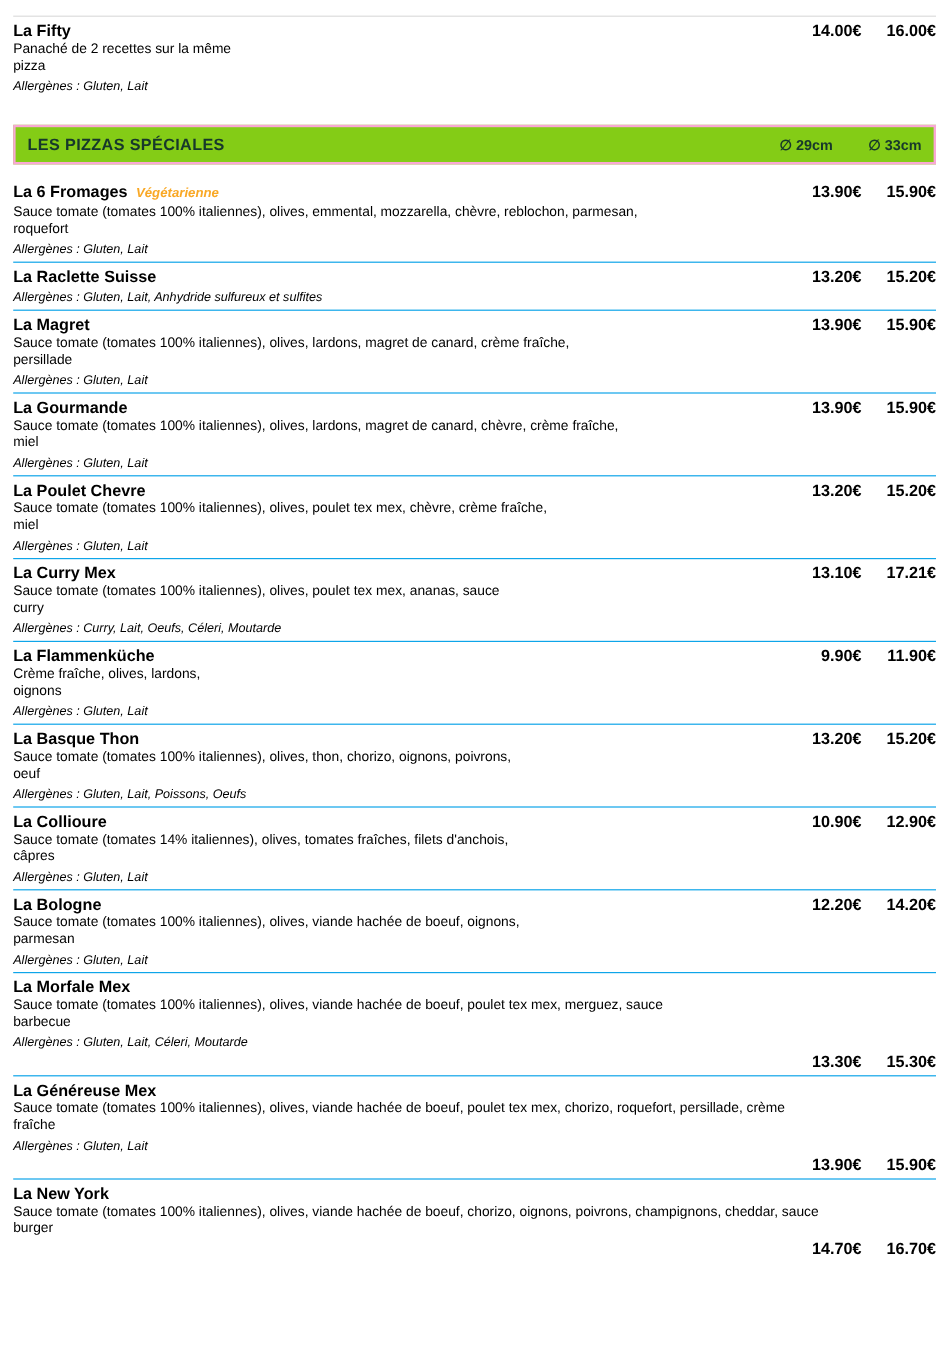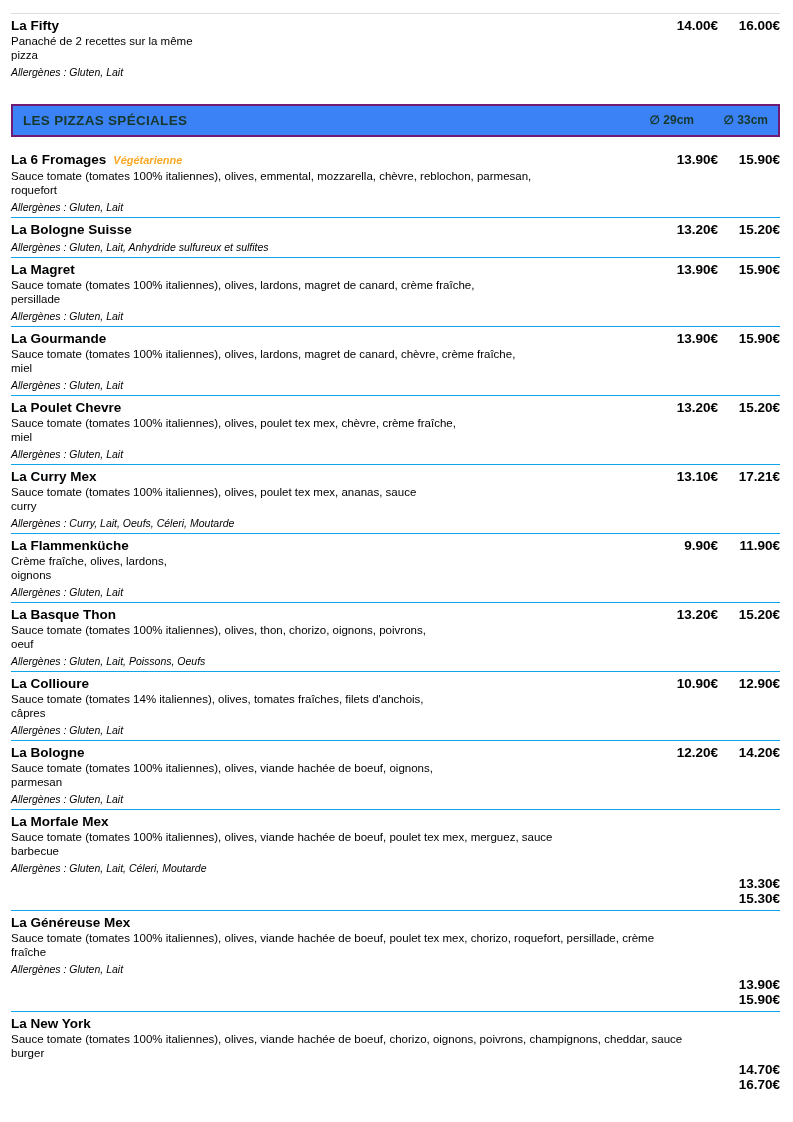--- a/index.html
+++ b/index.html
@@ -16,30 +16,30 @@
 
   .item { padding: 4px 0 4px; border-bottom: 1px solid #0ea5e9; }
   .section-items .item:last-child { border-bottom: none; }
 
   .item-head { display: flex; align-items: baseline; line-height: 15px; }
   .item-name { font-weight: bold; font-size: 13.5px; white-space: nowrap; }
   .item-tag { color: #f9a825; font-weight: bold; font-style: italic; font-size: 11px; margin-left: 7px; white-space: nowrap; }
 
   .prices { display: flex; gap: 0; margin-left: auto; }
   .price { min-width: 62px; text-align: right; font-weight: bold; font-size: 13.5px; white-space: nowrap; }
-  .prices-below { margin-top: 2px; line-height: 15px; justify-content: flex-end; flex-direction: column; }
+  .prices-below { margin-top: 2px; line-height: 15px; justify-content: flex-end; }
 
   .item-desc { font-size: 11.5px; line-height: 13.5px; margin-top: 2px; white-space: pre-line; }
   .item-allergens { font-size: 10.5px; font-style: italic; line-height: 12px; margin-top: 4px; color: #000000; }
 
   .section-header {
     margin-top: 22px; margin-bottom: 11px;
-    border: 2px solid #701a75; color: #17382b;
-    display: flex; align-items: flex-start; padding: 7px 10px;
-    background: #3b82f6;
+    border: 2px solid #f9a8d4; color: #17382b;
+    display: flex; align-items: flex-end; padding: 7px 10px;
+    background: #84cc16;
   }
   .section-title { font-weight: bold; font-size: 13.5px; letter-spacing: 0.3px; white-space: nowrap; }
   .size-cols { margin-left: auto; display: flex; gap: 12px; }
   .size-col { min-width: 62px; text-align: right; font-weight: bold; font-size: 12px; white-space: nowrap; }
 </style>
 </head>
 <body>
 
 <div class="page">
 
@@ -78,21 +78,21 @@
         <span class="price">15.90€</span>
       </span>
     </div>
     <div class="item-desc">Sauce tomate (tomates 100% italiennes), olives, emmental, mozzarella, chèvre, reblochon, parmesan,
 roquefort</div>
     <div class="item-allergens">Allergènes : Gluten, Lait</div>
 
   </div>
       <div class="item">
     <div class="item-head">
-      <span class="item-name">La Bologne Suisse</span>
+      <span class="item-name">La Raclette Suisse</span>
 
       <span class="prices">
         <span class="price">13.20€</span>
         <span class="price">15.20€</span>
       </span>
     </div>
     <div class="item-allergens">Allergènes : Gluten, Lait, Anhydride sulfureux et sulfites</div>
 
   </div>
       <div class="item">

